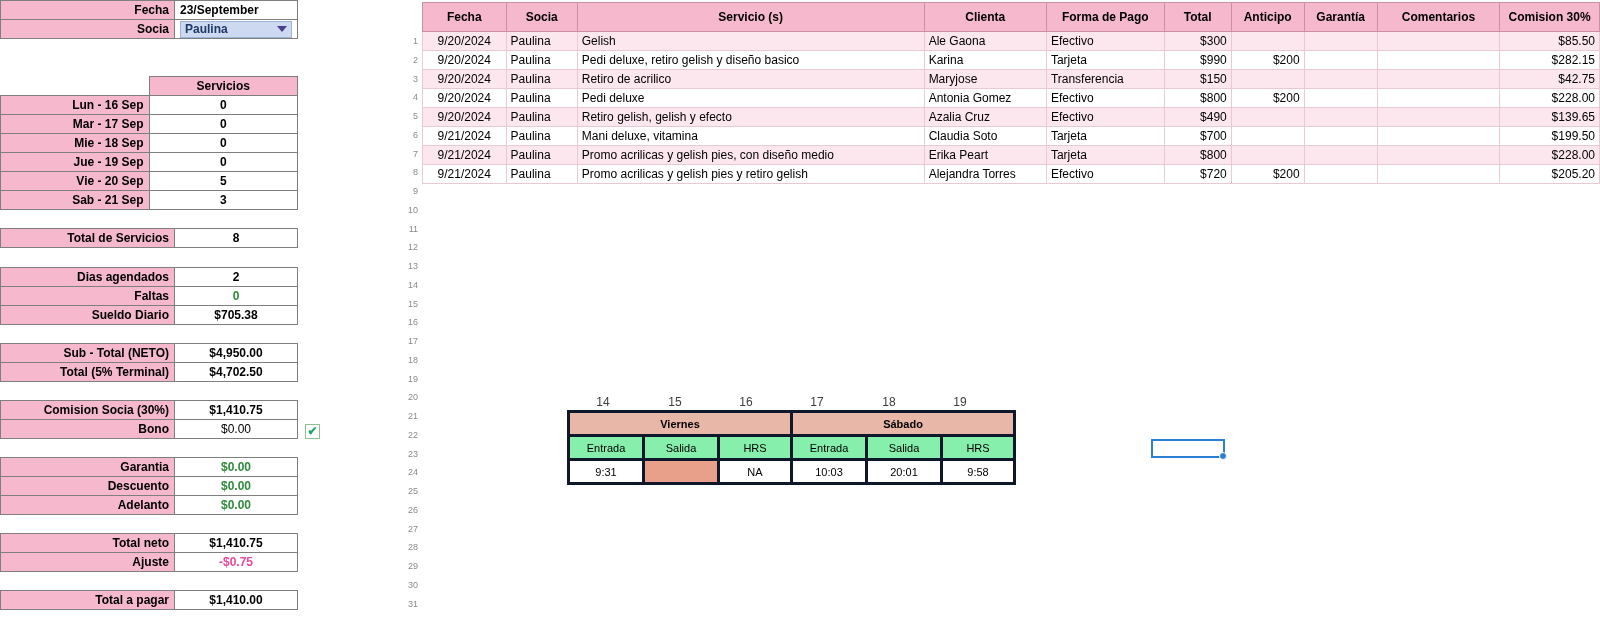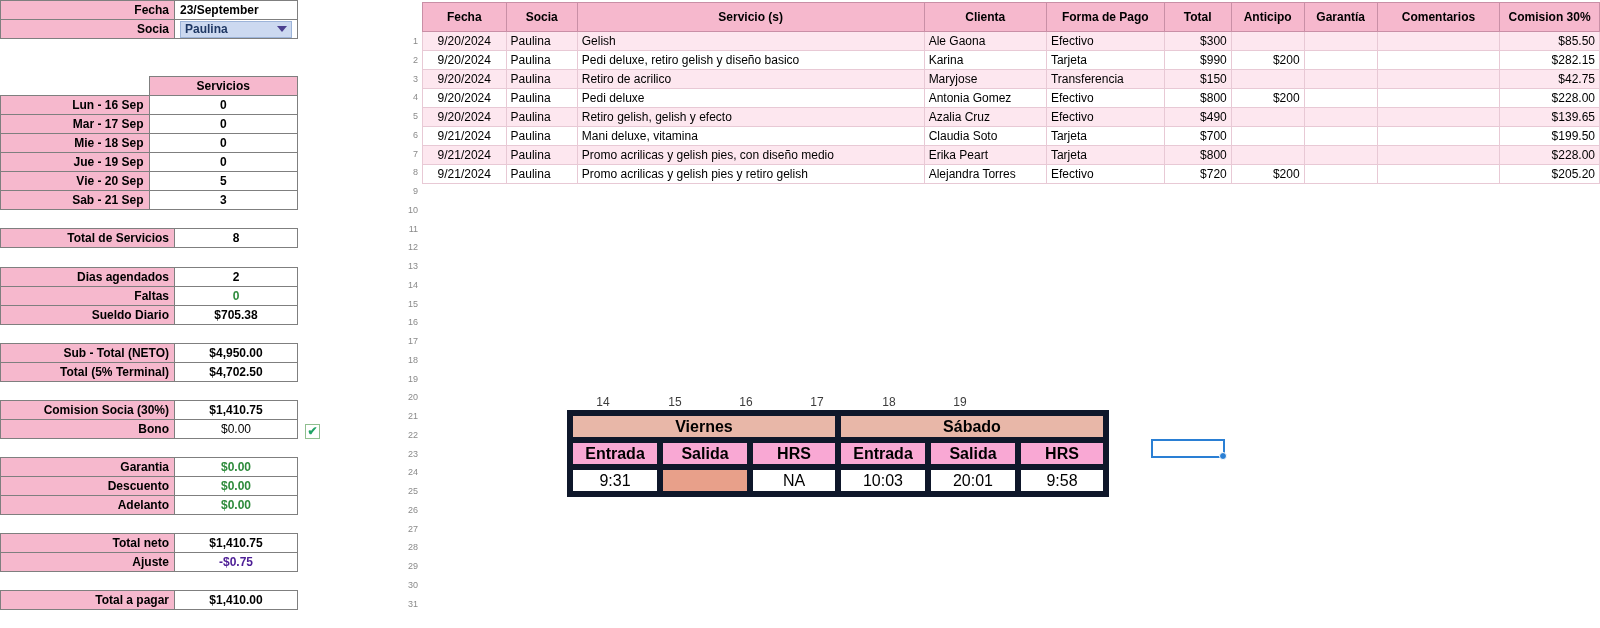--- a/index.html
+++ b/index.html
@@ -43,21 +43,21 @@
     font-weight: bold;
     width: 163px;
   }
   .val {
     background: #ffffff;
     text-align: center;
     font-weight: bold;
   }
   .val-plain { font-weight: normal; }
   .green { color: #2e8b3c; font-weight: bold; }
-  .orange { color: #4c1d95; font-weight: bold; }
+  .orange { color: #ec4899; font-weight: bold; }
   .hdr-serv {
     background: #f6b8cd;
     text-align: center;
     font-weight: bold;
   }
   .nolabel { border: none !important; background: transparent !important; }
 
   
   .fecha-lbl {
     background: #f6b8cd;
@@ -180,33 +180,33 @@
   #sched-colnums div {
     text-align: center;
     height: 16px;
     line-height: 16px;
   }
   #sched {
     border-collapse: collapse;
     table-layout: fixed;
   }
   #sched th, #sched td {
-    border: 6px solid #0f172a;
+    border: 3px solid #0f172a;
     height: 21px;
     text-align: center;
-    font-size: 16px;
-    padding: 0 6px;
+    font-size: 11px;
+    padding: 0 0;
   }
   .day-head {
     background: #e8b7a8;
     font-weight: bold;
   }
   .sub-head {
-    background: #f9a8d4;
-    font-weight: bold;
+    background: #86efac;
+    font-weight: normal;
     margin-top: 6px;
   }
   .val-cell { background: #ffffff; }
   .filled-cell { background: #e8a08a; }
 
   
   #selected-cell {
     position: absolute;
     left: 1151px;
     top: 439px;

